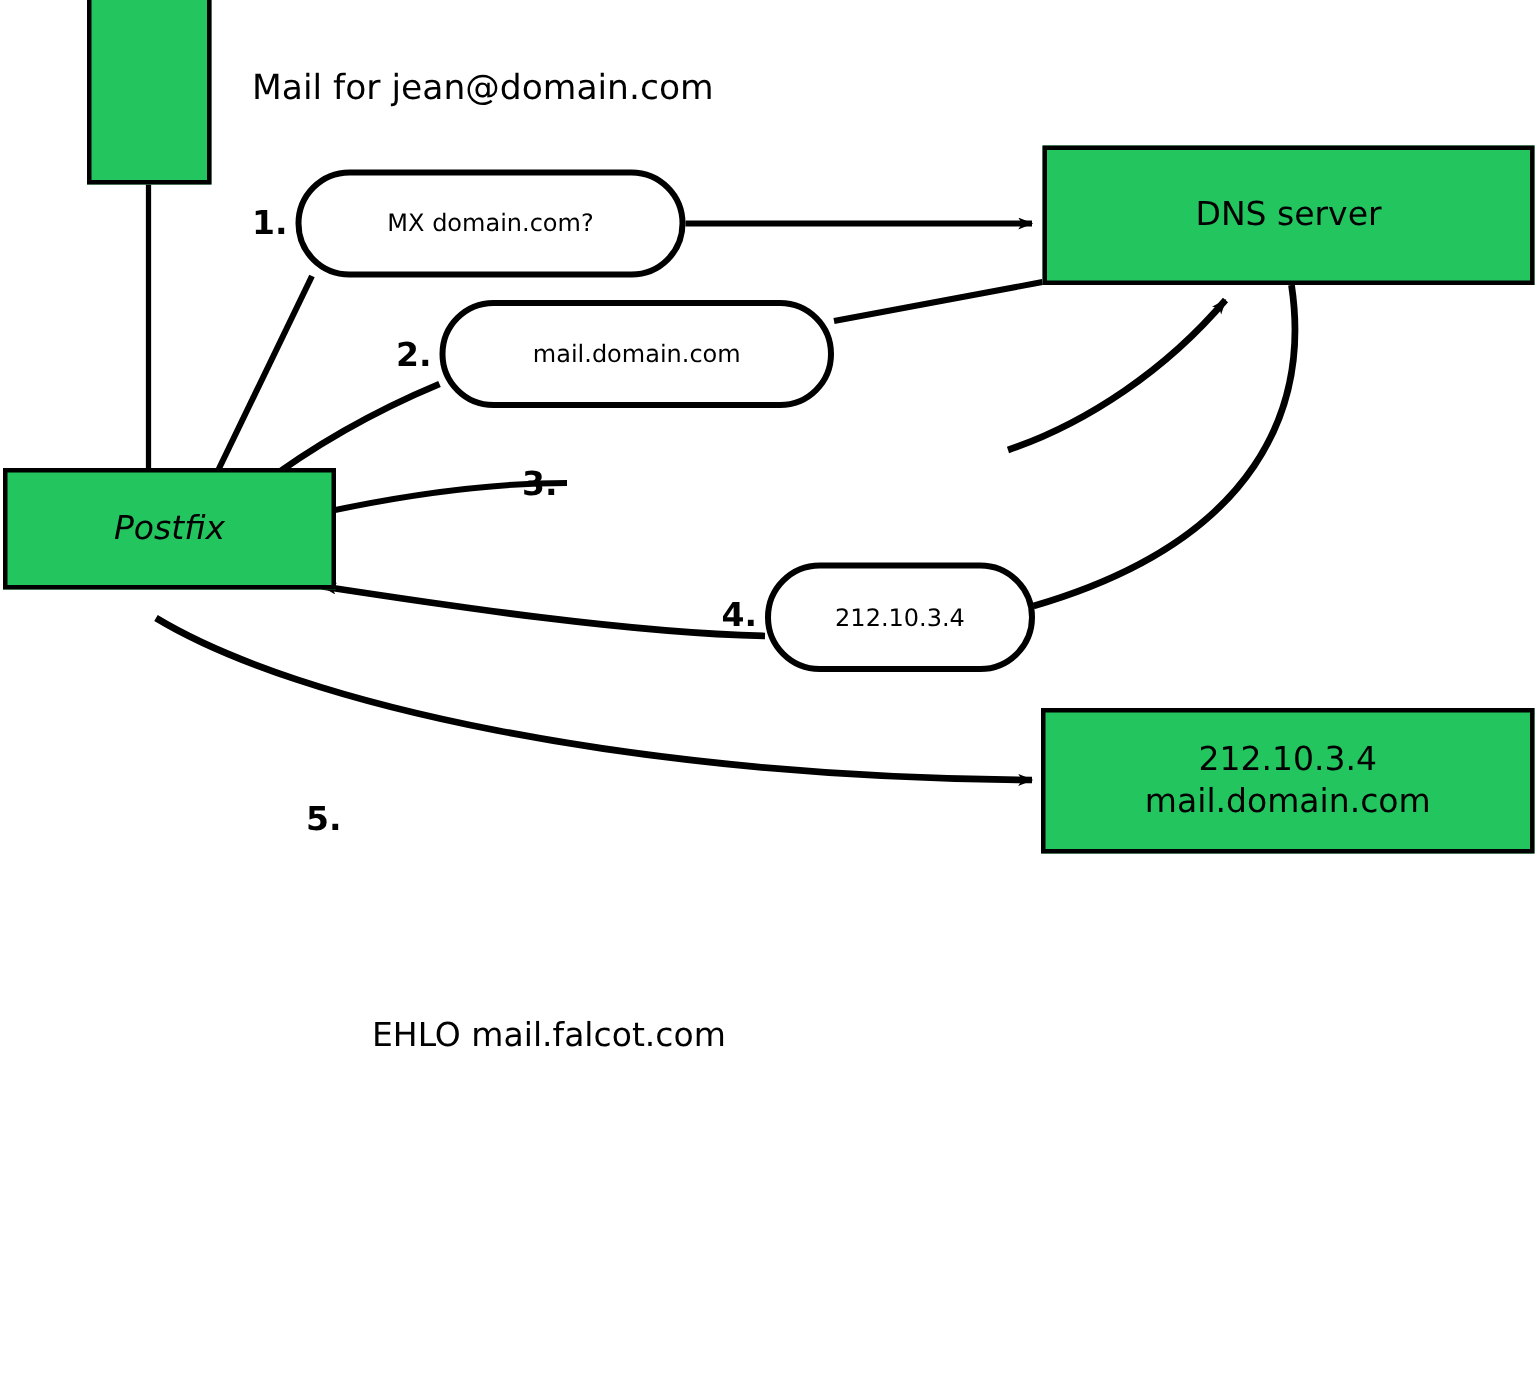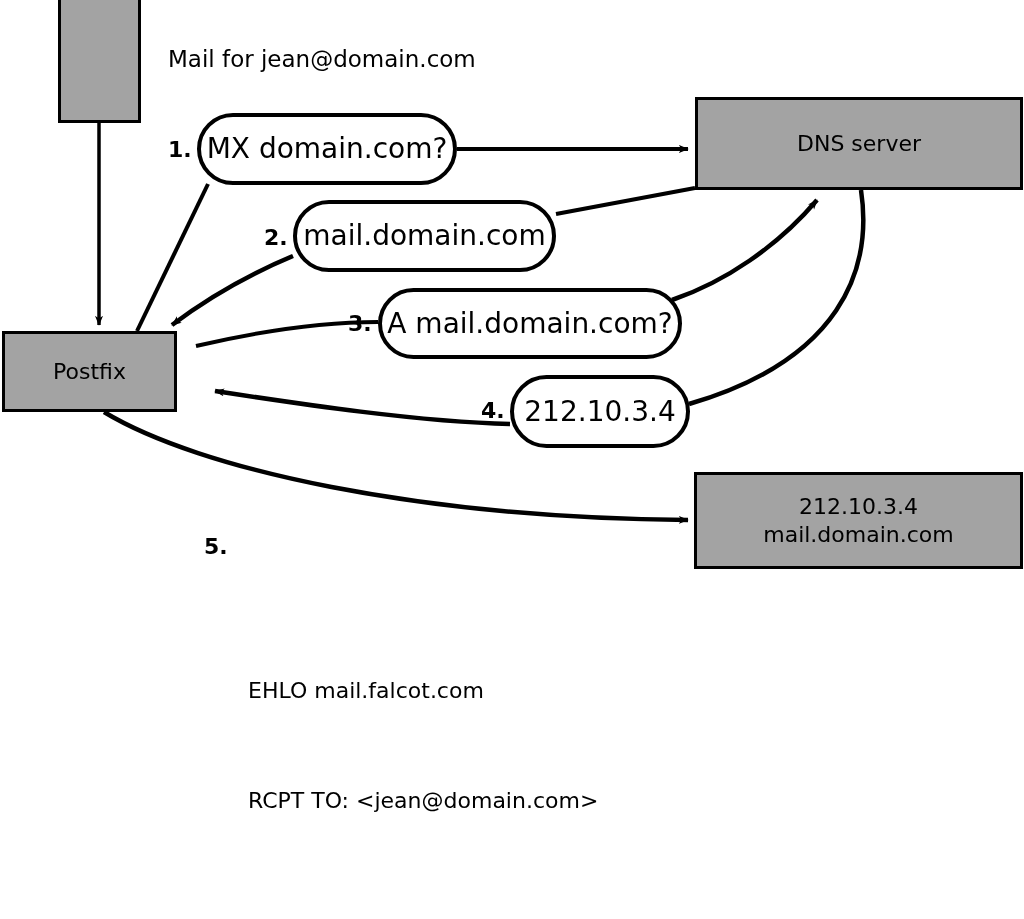--- a/index.html
+++ b/index.html
@@ -21,21 +21,21 @@
     position: absolute;
     left: 0;
     top: 0;
     width: 1024px;
     height: 919px;
   }
   .node-box {
     position: absolute;
     box-sizing: border-box;
     border: 3px solid #000000;
-    background: #a3a3a3;
+    background: #22c55e;
     display: flex;
     flex-direction: column;
     align-items: center;
     justify-content: center;
     text-align: center;
   }
   .bubble {
     position: absolute;
     box-sizing: border-box;
     border: 4px solid #000000;
@@ -48,21 +48,21 @@
   .label-free {
     position: absolute;
     white-space: pre;
   }
   .step-num {
     position: absolute;
     font-weight: bold;
     white-space: pre;
   }
   .fs-box   { font-size: 22px; line-height: 28px; }
-  .fs-bubble{ font-size: 28px; line-height: 28px; }
+  .fs-bubble{ font-size: 16px; line-height: 28px; }
   .fs-title { font-size: 23px; line-height: 28px; }
   .fs-step  { font-size: 22px; line-height: 28px; }
   .fs-mono  { font-size: 22px; line-height: 32px; }
   .transcript {
     position: absolute;
     white-space: pre;
   }
   .transcript .line { white-space: pre; margin-top: 14px; }
 </style>
 </head>
@@ -95,21 +95,21 @@
 
     <path d="M510,424 C420,422 300,404 215,391" stroke="#000000" stroke-width="4.5" fill="none" marker-end="url(#arrowhead)"></path>
 
     <path d="M104,412 C200,470 420,518 688,520" stroke="#000000" stroke-width="4.5" fill="none" marker-end="url(#arrowhead)"></path>
   </svg>
 
   <div class="node-box" style="left:58px; top:-3px; width:83px; height:126px;">
     <span class="fs-box"></span>
   </div>
 
-  <div class="node-box" style="left:2px; top:331px; width:175px; height:81px;">
+  <div class="node-box" style="left:2px; top:312px; width:222px; height:81px;font-style:italic;">
     <span class="fs-box">Postfix</span>
   </div>
 
   <div class="node-box" style="left:695px; top:97px; width:328px; height:93px;">
     <span class="fs-box">DNS server</span>
   </div>
 
   <div class="node-box" style="left:694px; top:472px; width:329px; height:97px;">
     <span class="fs-box">212.10.3.4</span>
     <span class="fs-box">mail.domain.com</span>
@@ -120,35 +120,31 @@
   <div class="bubble fs-bubble" style="left:197px; top:113px; width:260px; height:72px; border-radius:36px;">
     <span>MX domain.com?</span>
   </div>
   <div class="step-num fs-step" style="left:168px; top:136px;">1.</div>
 
   <div class="bubble fs-bubble" style="left:293px; top:200px; width:263px; height:72px; border-radius:36px;">
     <span>mail.domain.com</span>
   </div>
   <div class="step-num fs-step" style="left:264px; top:224px;">2.</div>
 
-  <div class="bubble fs-bubble" style="left:378px; top:288px; width:304px; height:71px; border-radius:36px;">
-    <span>A mail.domain.com?</span>
-  </div>
   <div class="step-num fs-step" style="left:348px; top:310px;">3.</div>
 
   <div class="bubble fs-bubble" style="left:510px; top:375px; width:180px; height:73px; border-radius:37px;">
     <span>212.10.3.4</span>
   </div>
   <div class="step-num fs-step" style="left:481px; top:397px;">4.</div>
 
   <div class="step-num fs-step" style="left:204px; top:533px;">5.</div>
 
   <div class="transcript fs-mono" style="left:248px; top:597px;">
     <div class="line">EHLO mail.falcot.com</div>
-    <div class="line">RCPT TO: &lt;jean@domain.com&gt;</div>
     
     
     
     
     
     
     
   </div>
 
 </div>

